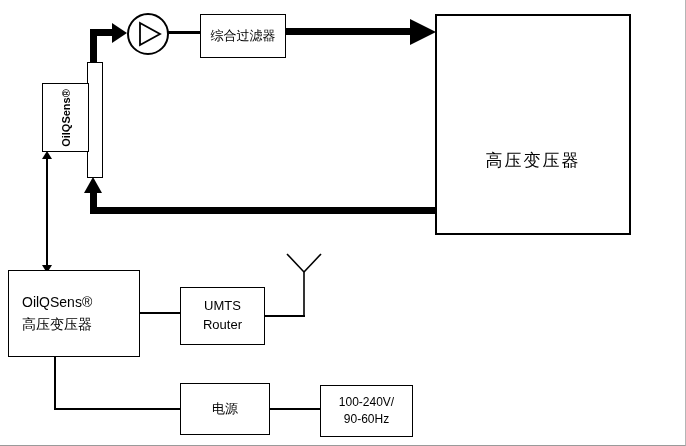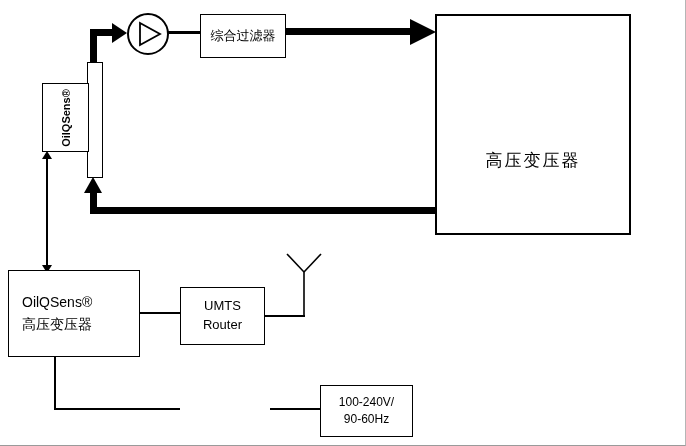--- a/index.html
+++ b/index.html
@@ -146,20 +146,23 @@
   <div class="line umts-ant"></div>
   <svg class="svg-abs" style="left:285px; top:252px;" width="40" height="66" viewBox="0 0 40 66">
     <line x1="19" y1="64" x2="19" y2="20" stroke="#000000" stroke-width="1.6"></line>
     <line x1="19" y1="20" x2="2" y2="2" stroke="#000000" stroke-width="1.6"></line>
     <line x1="19" y1="20" x2="36" y2="2" stroke="#000000" stroke-width="1.6"></line>
   </svg>
 
   <div class="line comm-power-v"></div>
   <div class="line comm-power-h"></div>
 
+  <div class="box power-box">
+    <span class="cjk-serif">电源</span>
+  </div>
 
   <div class="line power-mains"></div>
 
   <div class="box mains-box">
     <span>100-240V/</span>
     <span>90-60Hz</span>
   </div>
 
 </div>
 

